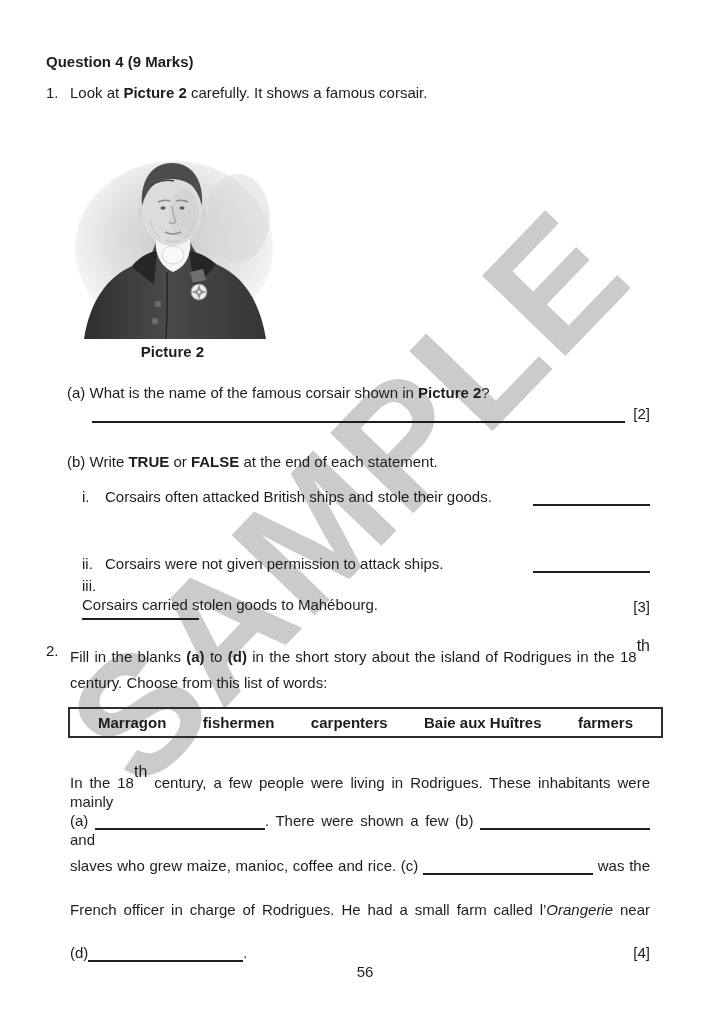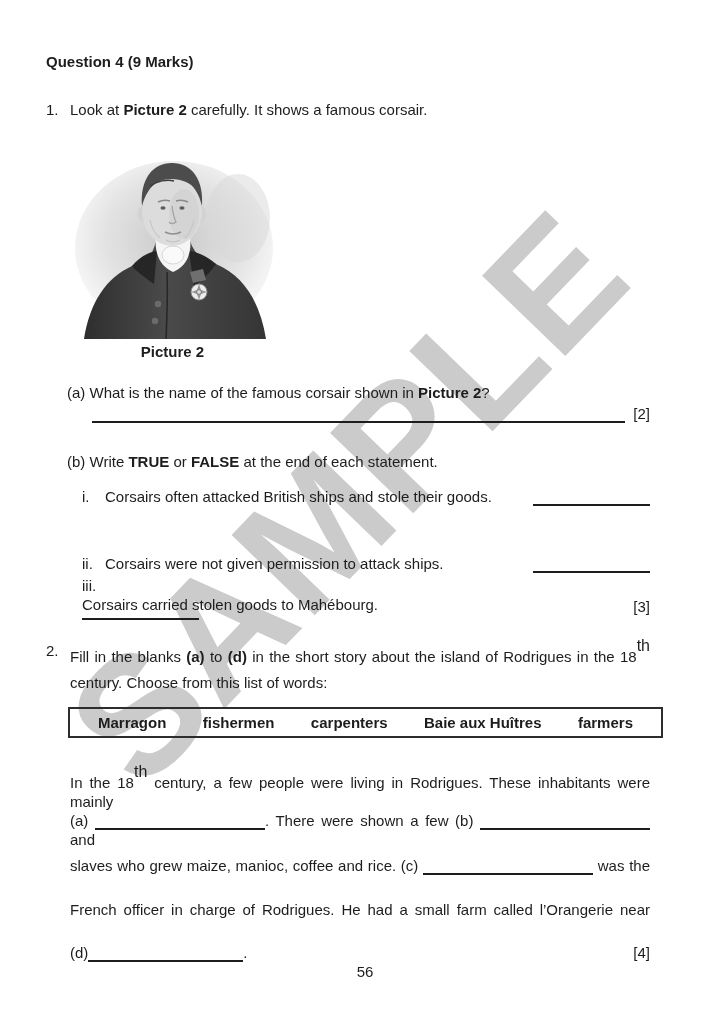--- a/index.html
+++ b/index.html
@@ -9,25 +9,25 @@
     overflow:hidden;
   }
   .watermark{
     position:absolute;top:498px;left:348px;
     transform:translate(-50%,-50%) rotate(-46deg);
     font-size:168px;font-weight:bold;color:#cbcbcb;letter-spacing:2px;
     white-space:nowrap;z-index:0;user-select:none;
   }
   .row{position:absolute;left:46px;right:64px;line-height:19px;z-index:1;}
   .bold{font-weight:bold;}
-  .italic{}
+  .italic{font-style:italic;}
   .num{display:inline-block;width:24px;}
   .sub-left{left:67px;}
   .heading{top:52px;font-weight:bold;}
-  .q1l1{top:100px;}
+  .q1l1{top:83px;}
   .q1l2{top:113px;padding-left:24px;}
   .picture{position:absolute;top:156px;left:70px;width:205px;height:183px;z-index:1;}
   .picture svg{display:block;width:205px;height:183px;}
   .caption{position:absolute;top:343px;left:70px;width:205px;text-align:center;font-weight:bold;z-index:1;}
   .qa{top:383px;}
   .ansrow{position:absolute;top:403px;left:92px;right:64px;display:flex;align-items:flex-end;gap:8px;z-index:1;line-height:19px;}
   .ansrow .blank-grow{flex:1;height:18px;border-bottom:2px solid #1d1d1d;}
   .qb{top:452px;}
   .stmt{display:flex;align-items:baseline;padding-left:36px;}
   .stmt-i{top:487px;}

